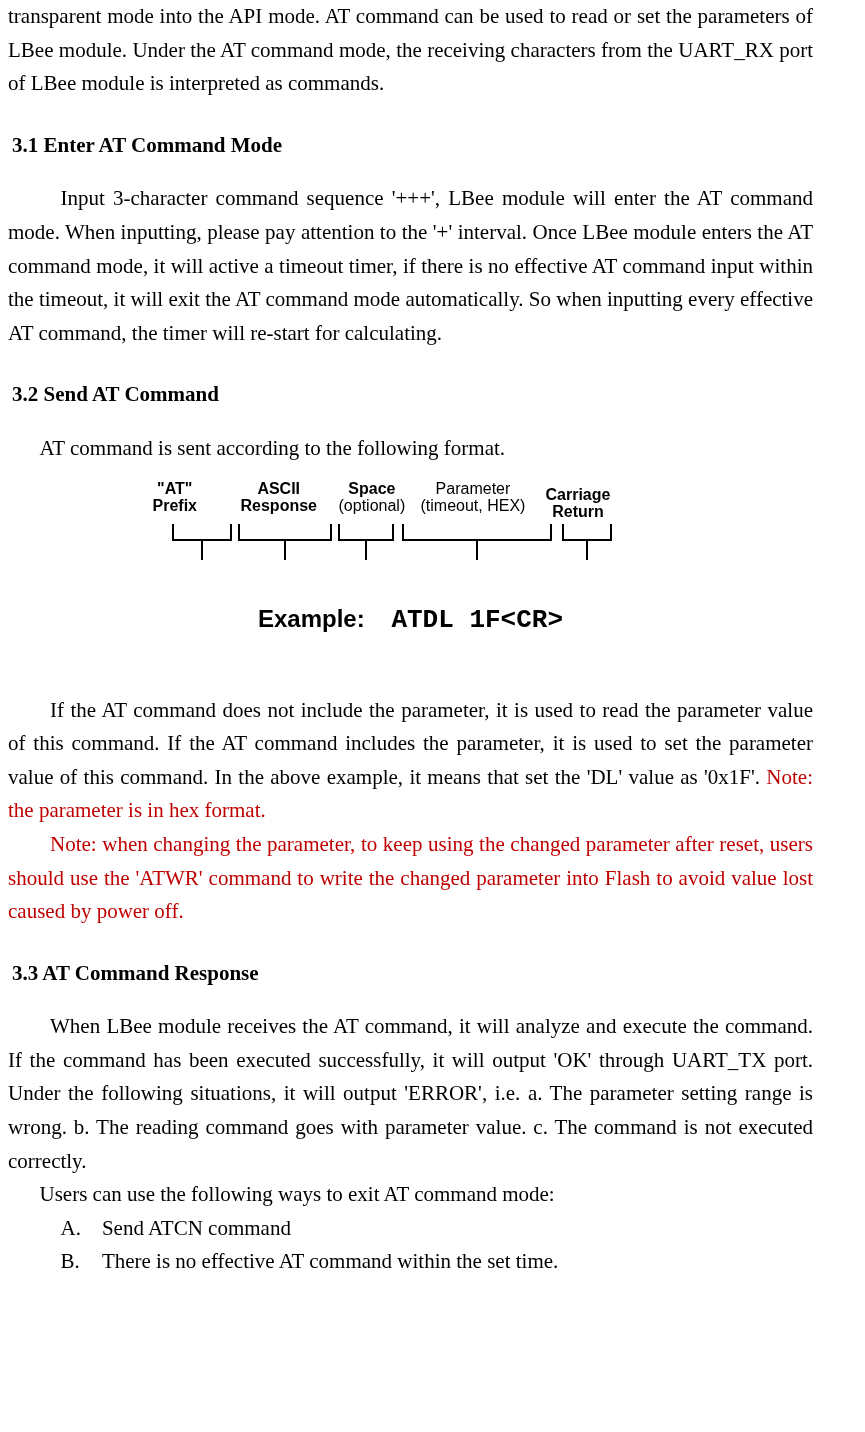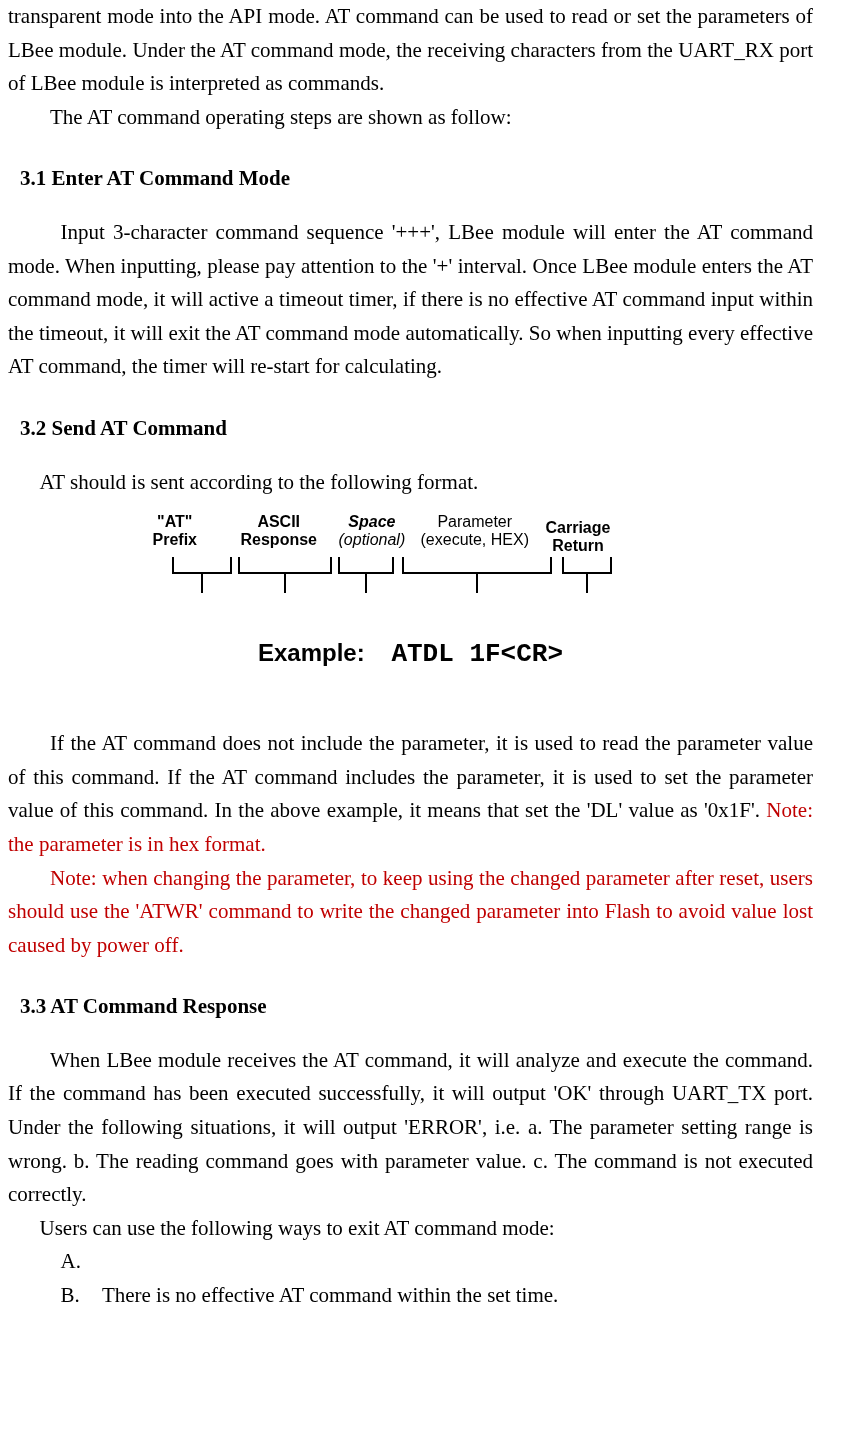--- a/index.html
+++ b/index.html
@@ -22,21 +22,21 @@
     text-justify: inter-word;
   }
   .para {
     margin: 0;
   }
   .para-indent {
     text-indent: 2em;
   }
   .heading {
     font-weight: bold;
-    margin: 28px 0 20px 12px;
+    margin: 28px 0 20px 4px;
   }
   .red {
     color: #c00000;
   }
   .figure {
     display: flex;
     justify-content: center;
     margin: 8px 0 18px 0;
   }
   .figbox {
@@ -57,21 +57,21 @@
   }
   .figlabel {
     position: absolute;
     text-align: center;
     line-height: 1.1;
     white-space: nowrap;
   }
   .figlabel span { display:block; }
   .lbl1 { left: -18px; top: 6px; }
   .lbl2 { left: 70px; top: 6px; }
-  .lbl3 { left: 168px; top: 6px; font-weight: 400; font-style: italic; }
+  .lbl3 { left: 168px; top: 6px; font-weight: 400; }
   .lbl4 { left: 250px; top: 6px; font-weight: 400; }
   .lbl5 { left: 375px; top: 12px; }
   
   .figsvg {
     position: absolute;
     top: 48px;
     left: 0;
     width: 480px;
     height: 55px;
   }
@@ -104,46 +104,45 @@
   .list-letter {
     min-width: 1.4em;
   }
 </style>
 </head>
 <body>
 
 <div class="page">
 
   <p class="para justify">transparent mode into the API mode. AT command can be used to read or set the parameters of LBee module. Under the AT command mode, the receiving characters from the UART_RX port of LBee module is interpreted as commands.</p>
-  <p class="para para-indent justify">The AT command operating steps are shown as follow:</p>
 
   <div class="heading">3.1 Enter AT Command Mode</div>
   <p class="para justify" style="text-indent:2.5em;">Input 3-character command sequence '+++', LBee module will enter the AT command mode. When inputting, please pay attention to the '+' interval. Once LBee module enters the AT command mode, it will active a timeout timer, if there is no effective AT command input within the timeout, it will exit the AT command mode automatically. So when inputting every effective AT command, the timer will re-start for calculating.</p>
 
   <div class="heading">3.2 Send AT Command</div>
-  <p class="para" style="text-indent:1.5em;">AT should is sent according to the following format.</p>
+  <p class="para" style="text-indent:1.5em;">AT command is sent according to the following format.</p>
 
   <div class="figure">
     <div class="figbox">
       <div class="figlabels">
         <div class="figlabel lbl1">
           <span>"AT"</span>
           <span>Prefix</span>
         </div>
         <div class="figlabel lbl2">
           <span>ASCII</span>
           <span>Response</span>
         </div>
         <div class="figlabel lbl3">
           <span style="font-weight:700">Space</span>
           <span>(optional)</span>
         </div>
         <div class="figlabel lbl4">
           <span style="font-weight:400">Parameter</span>
-          <span>(execute, HEX)</span>
+          <span>(timeout, HEX)</span>
         </div>
         <div class="figlabel lbl5">
           <span>Carriage</span>
           <span>Return</span>
         </div>
       </div>
       <svg class="figsvg" viewBox="0 0 480 55">
         <g stroke="#000" stroke-width="2" fill="none">
           <path d="M2 2 L2 18 L60 18 L60 2"></path>
           <line x1="31" y1="18" x2="31" y2="38"></line>
@@ -170,20 +169,21 @@
   </p>
   <p class="para justify red" style="text-indent:2em;">Note: when changing the parameter, to keep using the changed parameter after reset, users should use the 'ATWR' command to write the changed parameter into Flash to avoid value lost caused by power off.</p>
 
   <div class="heading">3.3 AT Command Response</div>
   <p class="para justify" style="text-indent:2em;">When LBee module receives the AT command, it will analyze and execute the command. If the command has been executed successfully, it will output 'OK' through UART_TX port. Under the following situations, it will output 'ERROR', i.e. a. The parameter setting range is wrong. b. The reading command goes with parameter value. c. The command is not executed correctly.</p>
 
   <p class="para" style="text-indent:1.5em;">Users can use the following ways to exit AT command mode:</p>
   <div class="list">
     <div class="list-row">
       <span class="list-letter">A.</span>
+      <span>Send ATCN command</span>
     </div>
     <div class="list-row">
       <span class="list-letter">B.</span>
       <span>There is no effective AT command within the set time.</span>
     </div>
   </div>
 
 </div>
 
 </body></html>

